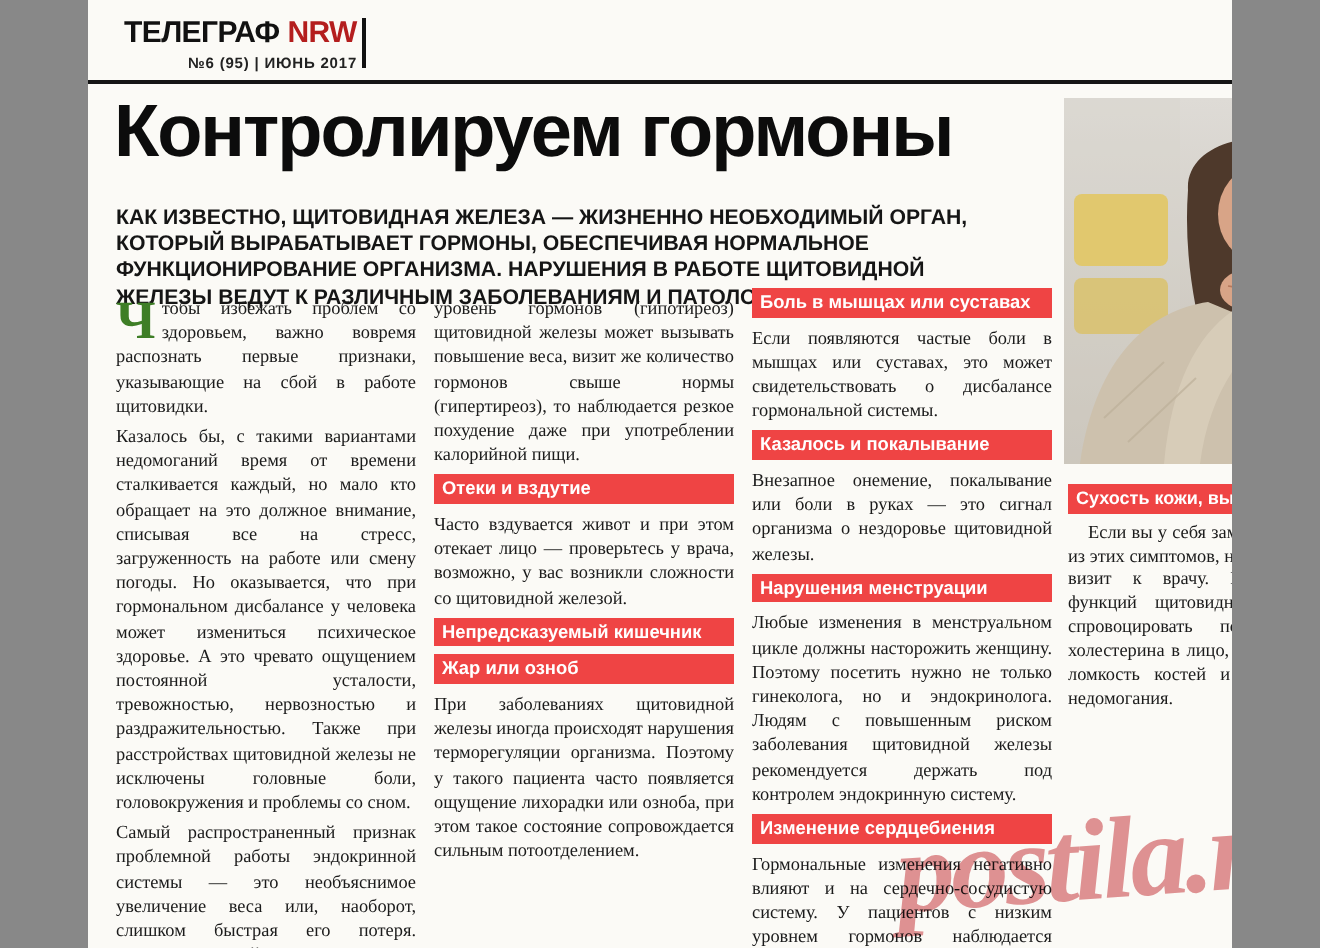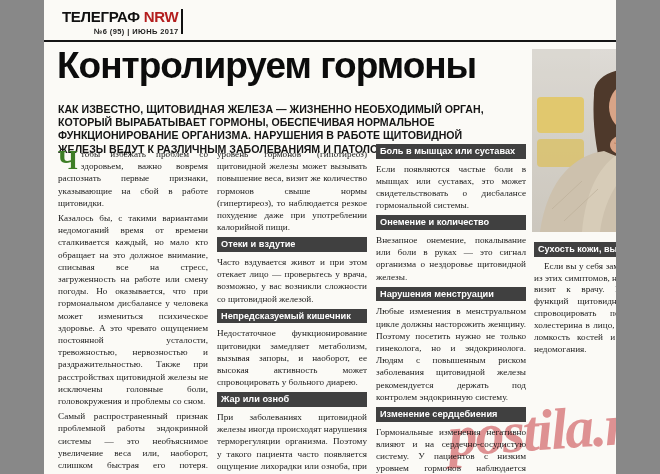--- a/index.html
+++ b/index.html
@@ -45,21 +45,21 @@
   .col2{left:173px; width:150px;}
   .col3{left:332px; width:150px; top:144px; height:330px;}
   .col4{left:490px; top:238px; width:162px; height:236px;}
   .body{
     margin:0 0 3px 0; font-size:9.2px; line-height:12.2px; text-align:justify;
     color:#1b1b1b;
   }
   .col4 .body{line-height:11.9px;}
   .indent{text-indent:10px;}
   .shead{
-    display:block; background:#404040; color:#fff; margin:4px 0 4px 0;
+    display:block; background:#ef4444; color:#fff; margin:4px 0 4px 0;
     font-family:"Liberation Sans",sans-serif; font-size:9.2px; font-weight:700;
     line-height:10.6px; padding:2px 4px 2px 4px;
   }
   .col3 .shead:first-child{margin-top:0;}
   .col4 .shead{font-size:9px;}
   .dropcap{
     float:left; color:#3e7e26; font-weight:700; font-size:27px; line-height:23px;
     padding:1px 3px 0 0; font-family:"Liberation Serif",serif;
   }
   .author{
@@ -127,29 +127,28 @@
     <p class="body"><span class="dropcap">Ч</span><span>тобы избежать проблем со здоровьем, важно вовремя распознать первые признаки, указывающие на сбой в работе щитовидки.</span></p>
     <p class="body">Казалось бы, с такими вариантами недомоганий время от времени сталкивается каждый, но мало кто обращает на это должное внимание, списывая все на стресс, загруженность на работе или смену погоды. Но оказывается, что при гормональном дисбалансе у человека может измениться психическое здоровье. А это чревато ощущением постоянной усталости, тревожностью, нервозностью и раздражительностью. Также при расстройствах щитовидной железы не исключены головные боли, головокружения и проблемы со сном.</p>
     <p class="body">Самый распространенный признак проблемной работы эндокринной системы — это необъяснимое увеличение веса или, наоборот, слишком быстрая его потеря. Например, низкий</p>
   </div>
 
   <div class="col col2">
     <p class="body">уровень гормонов (гипотиреоз) щитовидной железы может вызывать повышение веса, визит же количество гормонов свыше нормы (гипертиреоз), то наблюдается резкое похудение даже при употреблении калорийной пищи.</p>
     <div class="shead">Отеки и вздутие</div>
     <p class="body">Часто вздувается живот и при этом отекает лицо — проверьтесь у врача, возможно, у вас возникли сложности со щитовидной железой.</p>
     <div class="shead">Непредсказуемый кишечник</div>
-    <p class="body">Недостаточное функционирование щитовидки замедляет метаболизм, вызывая запоры, и наоборот, ее высокая активность может спровоцировать у больного диарею.</p>
     <div class="shead">Жар или озноб</div>
     <p class="body">При заболеваниях щитовидной железы иногда происходят нарушения терморегуляции организма. Поэтому у такого пациента часто появляется ощущение лихорадки или озноба, при этом такое состояние сопровождается сильным потоотделением.</p>
   </div>
 
   <div class="col col3">
     <div class="shead">Боль в мышцах или суставах</div>
     <p class="body">Если появляются частые боли в мышцах или суставах, это может свидетельствовать о дисбалансе гормональной системы.</p>
-    <div class="shead">Онемение и количество</div>
+    <div class="shead">Казалось и покалывание</div>
     <p class="body">Внезапное онемение, покалывание или боли в руках — это сигнал организма о нездоровье щитовидной железы.</p>
     <div class="shead">Нарушения менструации</div>
     <p class="body">Любые изменения в менструальном цикле должны насторожить женщину. Поэтому посетить нужно не только гинеколога, но и эндокринолога. Людям с повышенным риском заболевания щитовидной железы рекомендуется держать под контролем эндокринную систему.</p>
     <div class="shead">Изменение сердцебиения</div>
     <p class="body">Гормональные изменения негативно влияют и на сердечно-сосудистую систему. У пациентов с низким уровнем гормонов наблюдается замедленное сердцебиение, при высоком уров-</p>
   </div>
 
   <div class="col col4">
     <div class="shead">Сухость кожи, выпадение волос</div>
     <p class="body indent">Если вы у себя заметили хотя бы один из этих симптомов, не стоит откладывать визит к врачу. Ведь расстройства функций щитовидной железы могут спровоцировать повышение уровня холестерина в лицо, сердечные болезни, ломкость костей и другие серьезные недомогания.</p>

